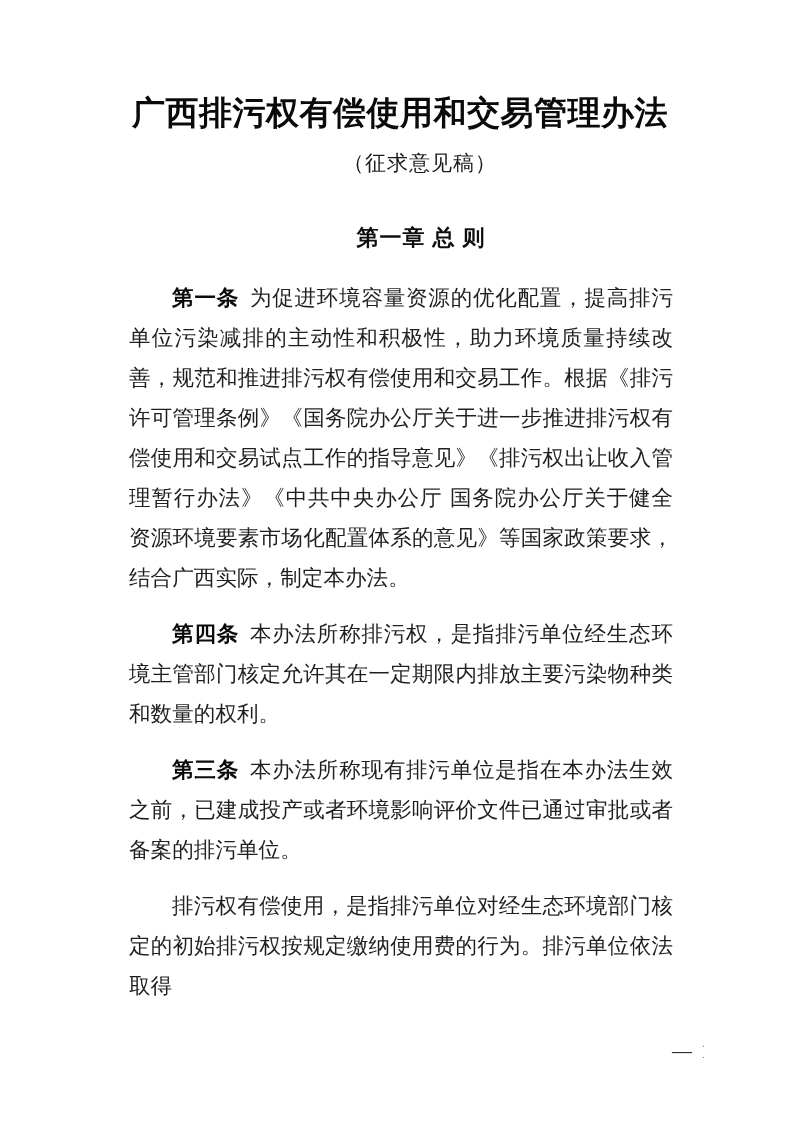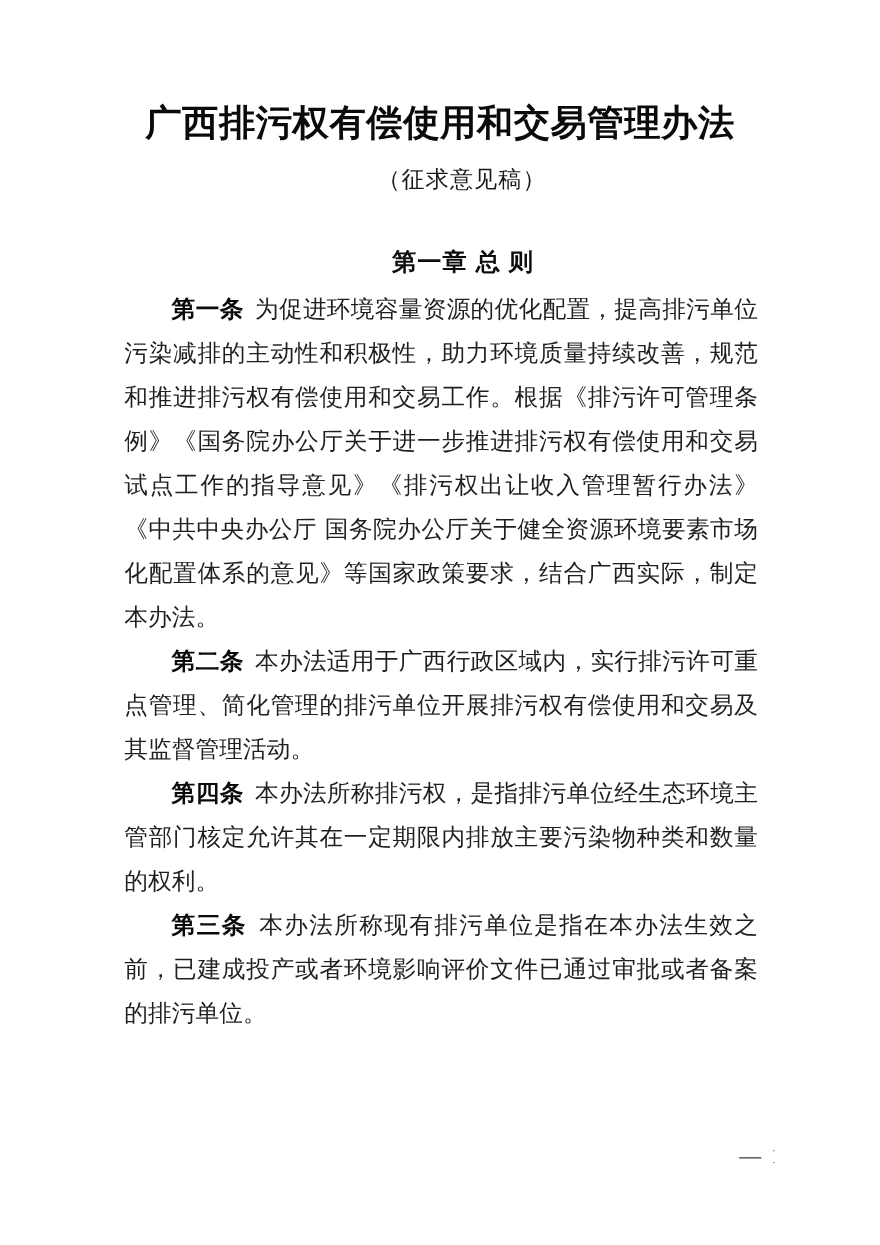--- a/index.html
+++ b/index.html
@@ -75,21 +75,21 @@
 
   
   .body-block {
     position: absolute;
     top: 262px;
     left: 113px;
     width: 576px;
   }
 
   .para {
-    margin: 0;
+    margin: 16px;
     font-family: "DejaVu Serif", "Liberation Serif", serif;
     font-size: 21.5px;
     line-height: 40px;
     letter-spacing: 0.1px;
     text-align: justify;
     text-justify: inter-character;
     text-indent: 43px;
     color: #1f1f1f;
     word-break: break-all;
   }
@@ -132,30 +132,28 @@
   <div class="doc-subtitle">（征求意见稿）</div>
 
   <div class="chapter-heading">第一章 总  则</div>
 
   <div class="body-block">
 
     <p class="para">
       <span class="art-no">第一条</span><span class="gap"></span><span>为促进环境容量资源的优化配置，提高排污单位污染减排的主动性和积极性，助力环境质量持续改善，规范和推进排污权有偿使用和交易工作。根据《排污许可管理条例》《国务院办公厅关于进一步推进排污权有偿使用和交易试点工作的指导意见》《排污权出让收入管理暂行办法》《中共中央办公厅  国务院办公厅关于健全资源环境要素市场化配置体系的意见》等国家政策要求，结合广西实际，制定本办法。</span>
     </p>
 
-    <p class="para">
-      <span class="art-no">第二条</span><span class="gap"></span><span>本办法适用于广西行政区域内，实行排污许可重点管理、简化管理的排污单位开展排污权有偿使用和交易及其监督管理活动。</span>
-    </p>
 
     <p class="para">
       <span class="art-no">第四条</span><span class="gap"></span><span>本办法所称排污权，是指排污单位经生态环境主管部门核定允许其在一定期限内排放主要污染物种类和数量的权利。</span>
     </p>
 
     <p class="para">
       <span class="art-no">第三条</span><span class="gap"></span><span>本办法所称现有排污单位是指在本办法生效之前，已建成投产或者环境影响评价文件已通过审批或者备案的排污单位。</span>
     </p>
 
+    <p class="para">排污权有偿使用，是指排污单位对经生态环境部门核定的初始排污权按规定缴纳使用费的行为。排污单位依法取得</p>
 
   </div>
 
   <div class="page-number">— 1 —</div>
 
 </div>
 
 </body></html>

